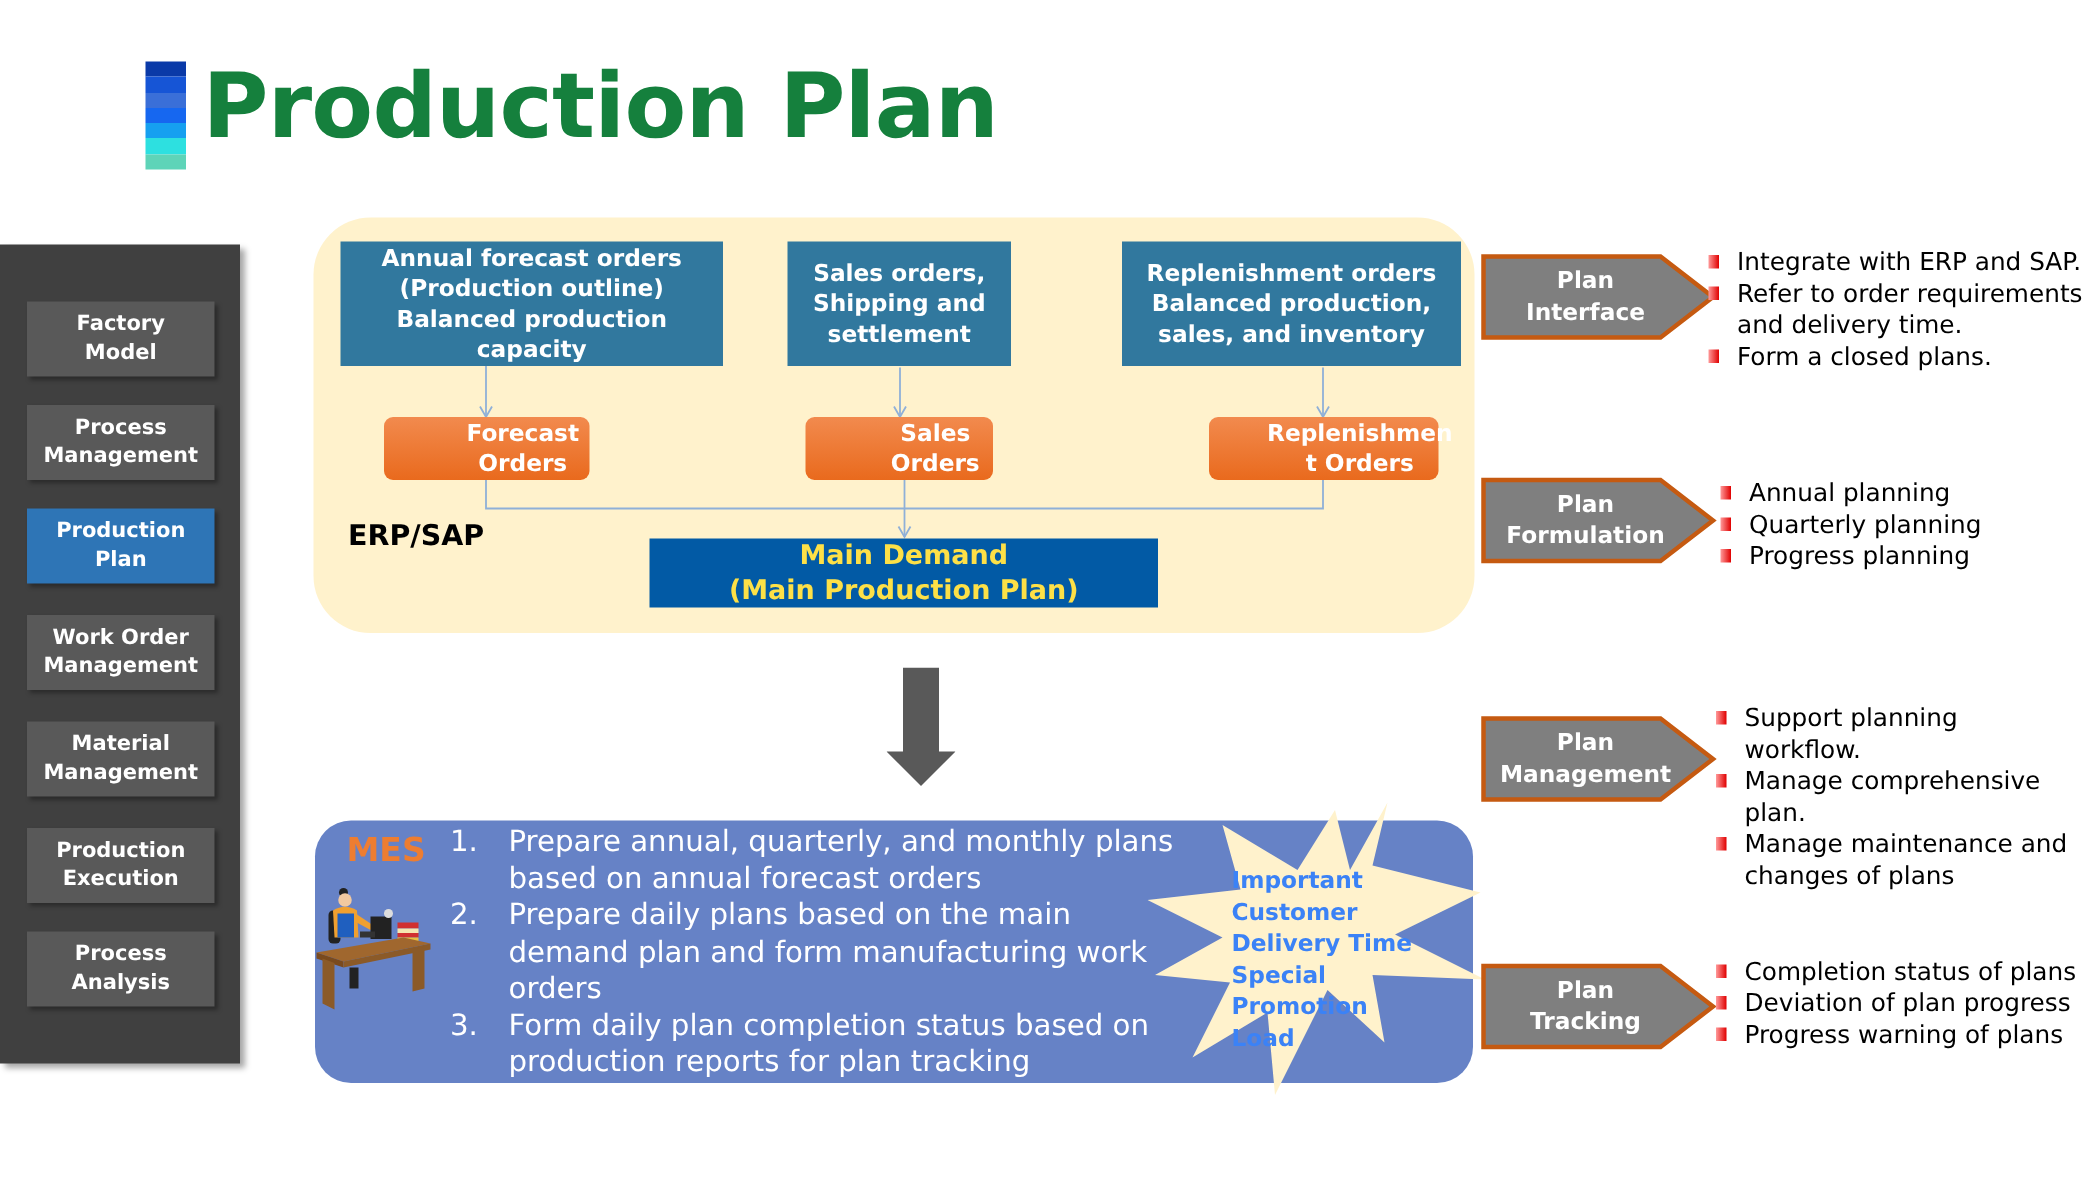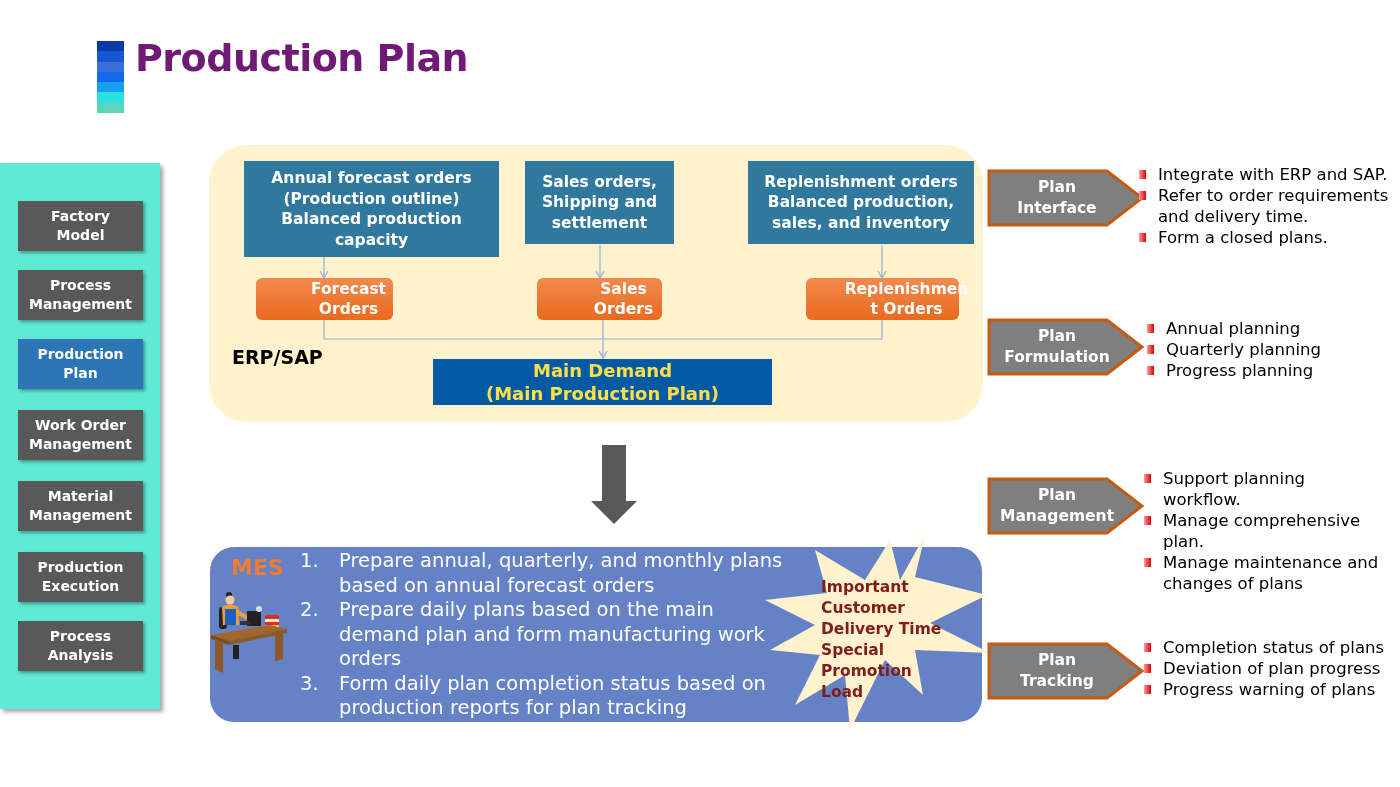--- a/index.html
+++ b/index.html
@@ -2,24 +2,24 @@
 <html><head>
 <meta charset="utf-8">
 <style>
   * { box-sizing: border-box; margin: 0; padding: 0; }
   html, body { width: 1400px; height: 787px; background: #ffffff; overflow: hidden; }
   body { position: relative; font-family: "DejaVu Sans", sans-serif; }
 
   
   .title-bar { position: absolute; left: 97px; top: 41px; width: 27px; height: 72px; }
   .title-bar span { display: block; height: 10.3px; }
-  .page-title { position: absolute; left: 135px; top: 36px; font-size: 38px; font-weight: bold; color: #701a75; letter-spacing: -0.5px; white-space: nowrap; }
-
-  
-  .sidebar { position: absolute; left: 0; top: 163px; width: 160px; height: 546px; background: #5eead4; box-shadow: 3px 3px 4px rgba(0,0,0,0.35); }
+  .page-title { position: absolute; left: 135px; top: 36px; font-size: 60px; font-weight: bold; color: #15803d; letter-spacing: -0.5px; white-space: nowrap; }
+
+  
+  .sidebar { position: absolute; left: 0; top: 163px; width: 160px; height: 546px; background: #404040; box-shadow: 3px 3px 4px rgba(0,0,0,0.35); }
   .side-item { position: absolute; left: 18px; width: 125px; height: 50px; background: #595959; color: #fff; font-weight: bold; font-size: 14px; line-height: 19px; text-align: center; display: flex; align-items: center; justify-content: center; box-shadow: 2px 2px 3px rgba(0,0,0,0.35); cursor: pointer; }
   .side-item.active { background: #2e75b6; }
 
   
   .erp-panel { position: absolute; left: 209px; top: 145px; width: 774px; height: 277px; background: #fff2cc; border-radius: 38px; }
   .blue-box { position: absolute; background: #31789e; color: #fff; font-weight: bold; font-size: 15.5px; line-height: 20.5px; text-align: center; display: flex; align-items: center; justify-content: center; }
   .orange-box { position: absolute; height: 42px; border-radius: 6px; background: linear-gradient(#f28a4e, #e96a1d); color: #fff; font-weight: bold; font-size: 15.5px; line-height: 20px; text-align: center; display: flex; align-items: center; justify-content: center; padding-left: 48px; }
   .erp-label { position: absolute; left: 232px; top: 346px; font-size: 19px; font-weight: bold; color: #000; }
   .main-demand { position: absolute; left: 433px; top: 359px; width: 339px; height: 46px; background: #025aa5; color: #fde047; font-weight: bold; font-size: 18px; line-height: 23px; text-align: center; display: flex; align-items: center; justify-content: center; }
   svg.connectors { position: absolute; left: 0; top: 0; width: 1400px; height: 787px; pointer-events: none; }
@@ -29,21 +29,21 @@
 
   
   .mes-panel { position: absolute; left: 210px; top: 547px; width: 772px; height: 175px; background: #6682c6; border-radius: 24px; }
   .mes-label { position: absolute; left: 231px; top: 555px; font-size: 22px; font-weight: bold; color: #ed7d31; }
   .mes-list { position: absolute; left: 300px; top: 549px; width: 490px; color: #fff; font-size: 19.5px; line-height: 24.5px; }
   .mes-list li { list-style: none; display: flex; }
   .mes-list .num { width: 39px; flex: none; }
   .worker { position: absolute; left: 209px; top: 585px; width: 80px; height: 90px; }
 
   .starburst { position: absolute; left: 765px; top: 535px; width: 230px; height: 195px; }
-  .star-text { position: absolute; left: 821px; top: 577px; font-size: 15.5px; font-weight: bold; line-height: 21px; color: #7f1d1d; }
+  .star-text { position: absolute; left: 821px; top: 577px; font-size: 15.5px; font-weight: bold; line-height: 21px; color: #3b82f6; }
 
   
   .plan-tag { position: absolute; width: 158px; height: 58px; cursor: pointer; }
   .plan-tag svg { position: absolute; left: 0; top: 0; }
   .plan-tag .lbl { position: absolute; left: 0; top: 0; width: 140px; height: 58px; color: #fff; font-weight: bold; font-size: 15.5px; line-height: 21px; text-align: center; display: flex; align-items: center; justify-content: center; }
   .bullets { position: absolute; font-size: 16.5px; line-height: 21px; color: #000; }
   .bullets li { list-style: none; position: relative; padding-left: 21px; }
   .bullets li::before { content: ""; position: absolute; left: 2px; top: 6px; width: 7px; height: 9px; background: linear-gradient(90deg, #ff9a9a, #e00000); }
 </style>
 </head>
@@ -93,21 +93,21 @@
     <line x1="600" y1="245" x2="600" y2="278"></line>
     <polyline points="596,271 600,278 604,271"></polyline>
     <line x1="882" y1="245" x2="882" y2="278"></line>
     <polyline points="878,271 882,278 886,271"></polyline>
     <polyline points="324,320 324,339 882,339 882,320"></polyline>
     <line x1="603" y1="320" x2="603" y2="358"></line>
     <polyline points="599,351 603,358 607,351"></polyline>
   </g>
 </svg>
 
-<div class="blue-box" style="left:244px;top:161px;width:255px;height:96px">
+<div class="blue-box" style="left:227px;top:161px;width:255px;height:83px">
     <span>Annual forecast orders<br>(Production outline)<br>Balanced production<br>capacity</span>
   </div>
 <div class="blue-box" style="left:525px;top:161px;width:149px;height:83px">
     <span>Sales orders,<br>Shipping and<br>settlement</span>
   </div>
 <div class="blue-box" style="left:748px;top:161px;width:226px;height:83px">
     <span>Replenishment orders<br>Balanced production,<br>sales, and inventory</span>
   </div>
 
 <div class="orange-box" style="left:256px;top:278px;width:137px">

